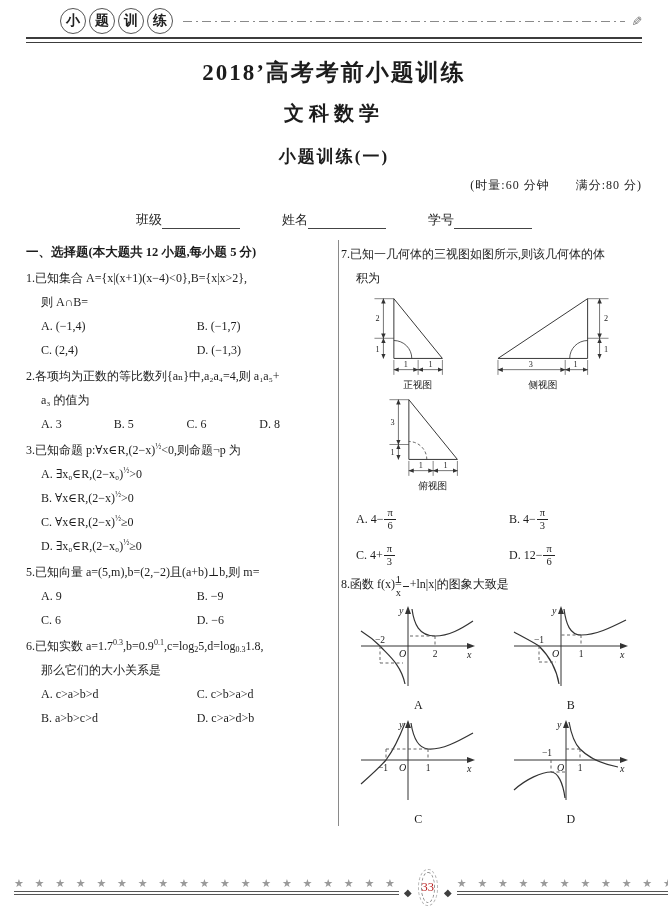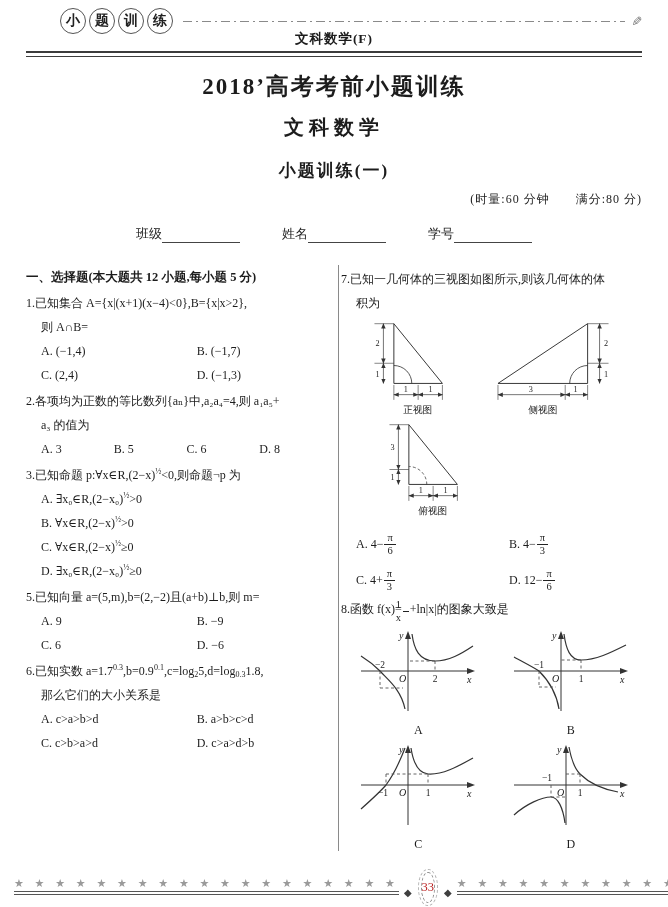--- a/index.html
+++ b/index.html
@@ -21,21 +21,21 @@
   .subject{text-align:center;font-size:13.5px;font-weight:bold;margin-top:-4px;letter-spacing:1px;}
   .rule2{height:3px;border-top:2.4px solid #3c3c3c;border-bottom:1px solid #3c3c3c;margin-top:3px;}
   
   .title1{text-align:center;font-size:23px;font-weight:bold;margin-top:14px;letter-spacing:2px;}
   .title2{text-align:center;font-size:20px;font-weight:bold;margin-top:12px;letter-spacing:5px;}
   .sec-name{text-align:center;font-size:17px;font-weight:bold;margin-top:18px;letter-spacing:2px;}
   .sec-meta{text-align:right;font-size:12px;margin-top:9px;letter-spacing:1px;}
   .fields{display:flex;justify-content:center;gap:42px;margin-top:17px;font-size:13px;}
   .blank{display:inline-block;width:78px;border-bottom:1px solid #444;height:13px;vertical-align:bottom;}
   
-  .body{display:flex;margin-top:22px;font-size:12px;line-height:24px;}
+  .body{display:flex;margin-top:11px;font-size:12px;line-height:24px;}
   .col-l{width:306px;padding-right:6px;}
   .col-r{flex:1;border-left:1px solid #8a8a8a;padding-left:2px;}
   .part{font-weight:bold;font-size:12.5px;}
   .q{margin-top:2px;}
   .stem{padding-left:15px;text-indent:-15px;}
   .cont{padding-left:15px;}
   .og2{display:grid;grid-template-columns:1.15fr 1fr;padding-left:15px;}
   .og4{display:grid;grid-template-columns:repeat(4,1fr);padding-left:15px;}
   .optline{padding-left:15px;}
   sup{font-size:8px;vertical-align:5px;line-height:0;}
@@ -74,21 +74,20 @@
     <div class="hdr-top">
       <div class="logo">
         <span class="lc">小</span>
         <span class="lc">题</span>
         <span class="lc">训</span>
         <span class="lc">练</span>
       </div>
       <div class="dashline"></div>
       <span class="pencil">✎</span>
     </div>
-    <div class="subject">文科数学(F)</div>
     <div class="rule2"></div>
   </div>
 
   <div class="title1">2018’高考考前小题训练</div>
   <div class="title2">文科数学</div>
   <div class="sec-name">小题训练(一)</div>
   <div class="sec-meta">(时量:60 分钟　　满分:80 分)</div>
 
   <div class="fields">
     <span><span>班级</span><span class="blank"></span></span>
@@ -139,22 +138,22 @@
           <span>C. 6</span>
           <span>D. −6</span>
         </div>
       </div>
 
       <div class="q">
         <div class="stem"><span>6.已知实数 a=1.7</span><sup>0.3</sup><span>,b=0.9</span><sup>0.1</sup><span>,c=log</span><sub>2</sub><span>5,d=log</span><sub>0.3</sub><span>1.8,</span></div>
         <div class="cont">那么它们的大小关系是</div>
         <div class="og2">
           <span>A. c&gt;a&gt;b&gt;d</span>
+          <span>C. c&gt;b&gt;a&gt;d</span>
           <span>B. a&gt;b&gt;c&gt;d</span>
-          <span>C. c&gt;b&gt;a&gt;d</span>
           <span>D. c&gt;a&gt;d&gt;b</span>
         </div>
       </div>
     </div>
 
     <div class="col-r">
       <div class="q">
         <div class="stem">7.已知一几何体的三视图如图所示,则该几何体的体</div>
         <div class="cont">积为</div>
 

